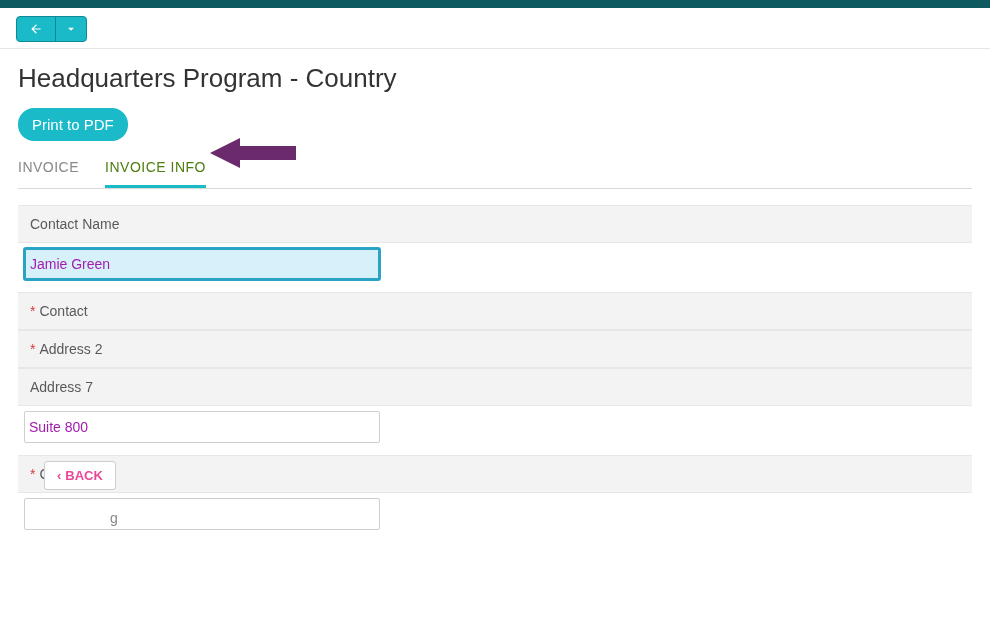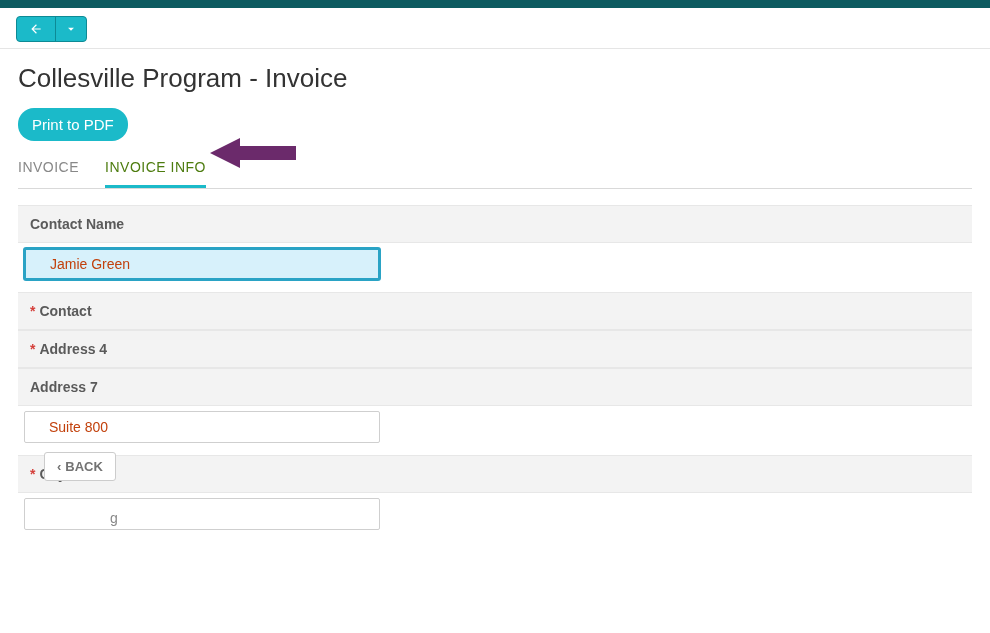--- a/index.html
+++ b/index.html
@@ -91,53 +91,53 @@
   }
   .arrow-anno svg { display:block; }
 
   
   .form-block { margin-top: 16px; }
   .field-label {
     background: var(--bg-gray);
     border-top: 1px solid #e7e7e7;
     border-bottom: 1px solid #e7e7e7;
     padding: 10px 12px;
-    font-weight: 700;
+    font-weight: 400;
     color: var(--label-gray);
     font-size: 14px;
   }
   .field-label .req { color: var(--req-red); margin-right: 4px; }
   .field-input-row { padding: 5px 6px 12px 6px; }
   input.text-field, select.text-field {
     width: 356px;
     height: 32px;
-    padding: 4px 24px;
+    padding: 4px 4px;
     border: 1px solid #cfcfcf;
     border-radius: 2px;
     font-size: 14px;
-    color: #c2410c;
+    color: #a21caf;
     background: #fff;
   }
   input.highlight {
     background: #d7f1fb;
     border: 2px solid #2aa3c5;
     box-shadow: 0 0 0 1px #2aa3c5;
   }
 
   .back-btn {
     position: absolute;
     left: 26px;
-    bottom: 61px;
+    bottom: 52px;
     background: #fff;
     border: 1px solid #ccc;
     border-radius: 3px;
     padding: 6px 12px;
     font-size: 13px;
     font-weight: 700;
-    color: #737373;
+    color: #ec4899;
     cursor: pointer;
   }
   .back-btn .chev { font-size: 13px; margin-right: 4px; }
 
   .city-field { position: relative; }
   .city-partial {
     position: absolute;
     left: 92px;
     top: 50%;
     transform: translateY(-50%);
@@ -162,21 +162,21 @@
       <span class="split">
         <svg viewBox="0 0 24 24">
             <path d="M7 10l5 5 5-5z"></path>
           </svg>
       </span>
     </div>
   </div>
   <hr class="top-rule">
 
   <div class="content">
-    <h1 class="title">Collesville Program - Invoice</h1>
+    <h1 class="title">Headquarters Program - Country</h1>
 
     <button class="print-btn">Print to PDF</button>
 
     <div class="tabs">
       <div class="tab">INVOICE</div>
       <div class="tab active">INVOICE INFO</div>
     </div>
 
     <div class="arrow-anno">
       <svg width="86" height="34" viewBox="0 0 86 34">
@@ -191,21 +191,21 @@
       </div>
       <div class="field-input-row">
         <input class="text-field highlight" type="text" value="Jamie Green" style="">
       </div>
 
       <div class="field-label">
         <span class="req">*</span><span>Contact</span>
       </div>
 
       <div class="field-label">
-        <span class="req">*</span><span>Address 4</span>
+        <span class="req">*</span><span>Address 2</span>
       </div>
 
       <div class="field-label">
         <span>Address 7</span>
       </div>
       <div class="field-input-row">
         <input class="text-field" type="text" value="Suite 800" style="">
       </div>
 
       <div class="field-label">

